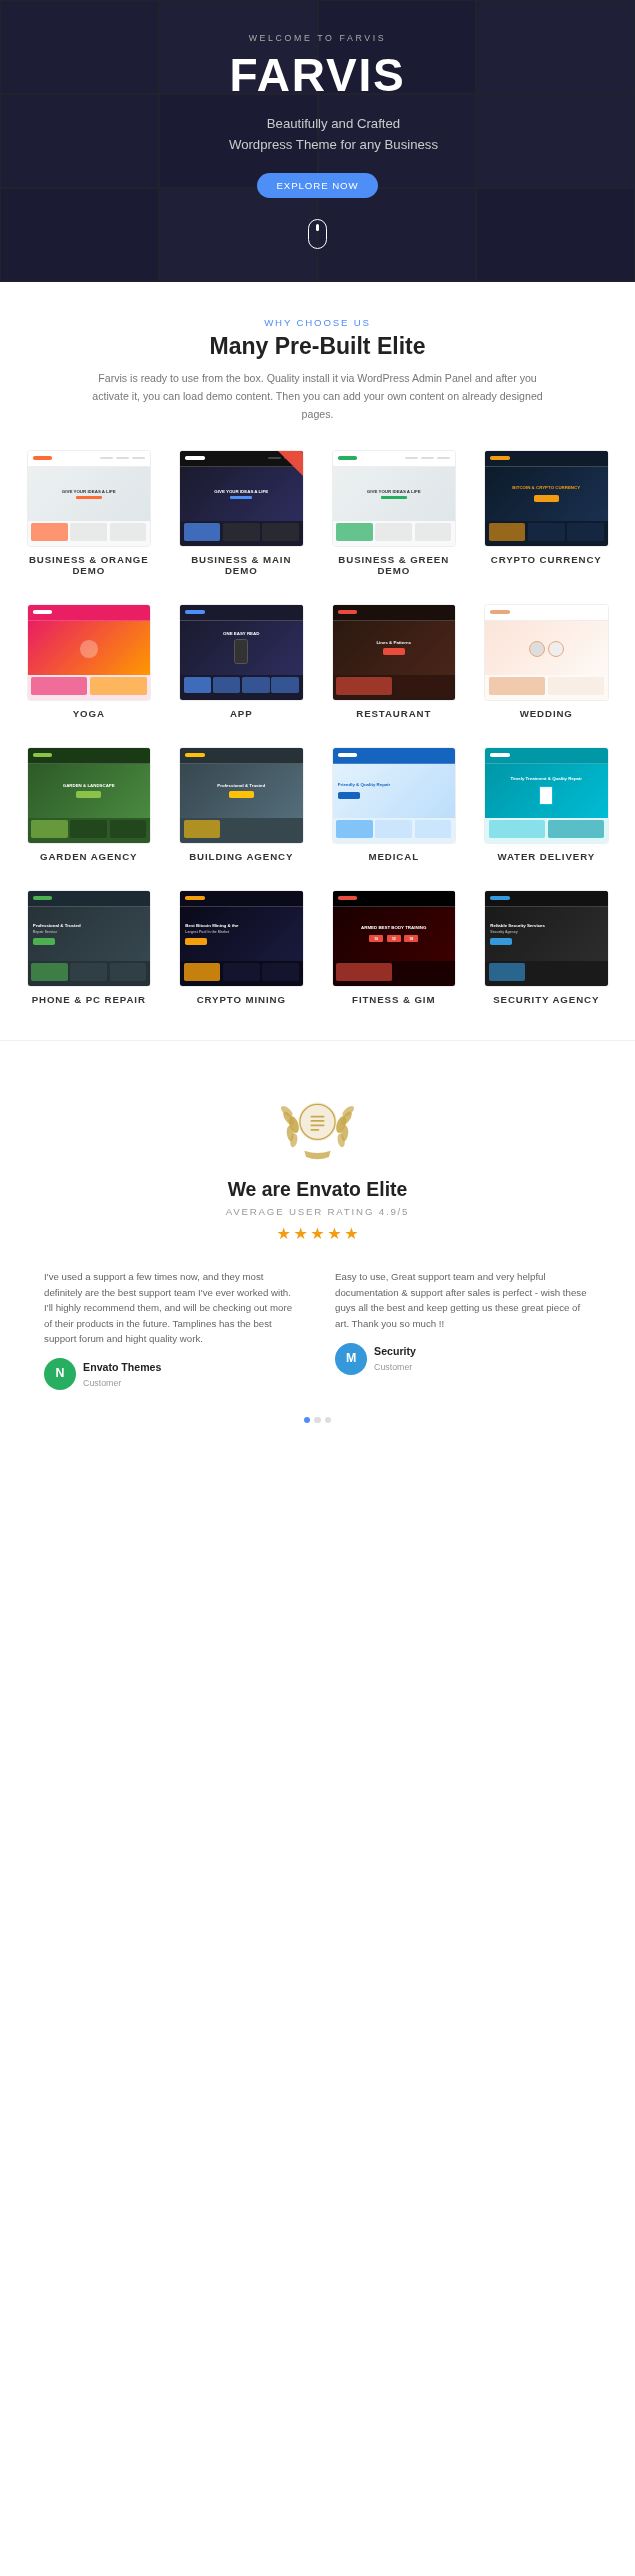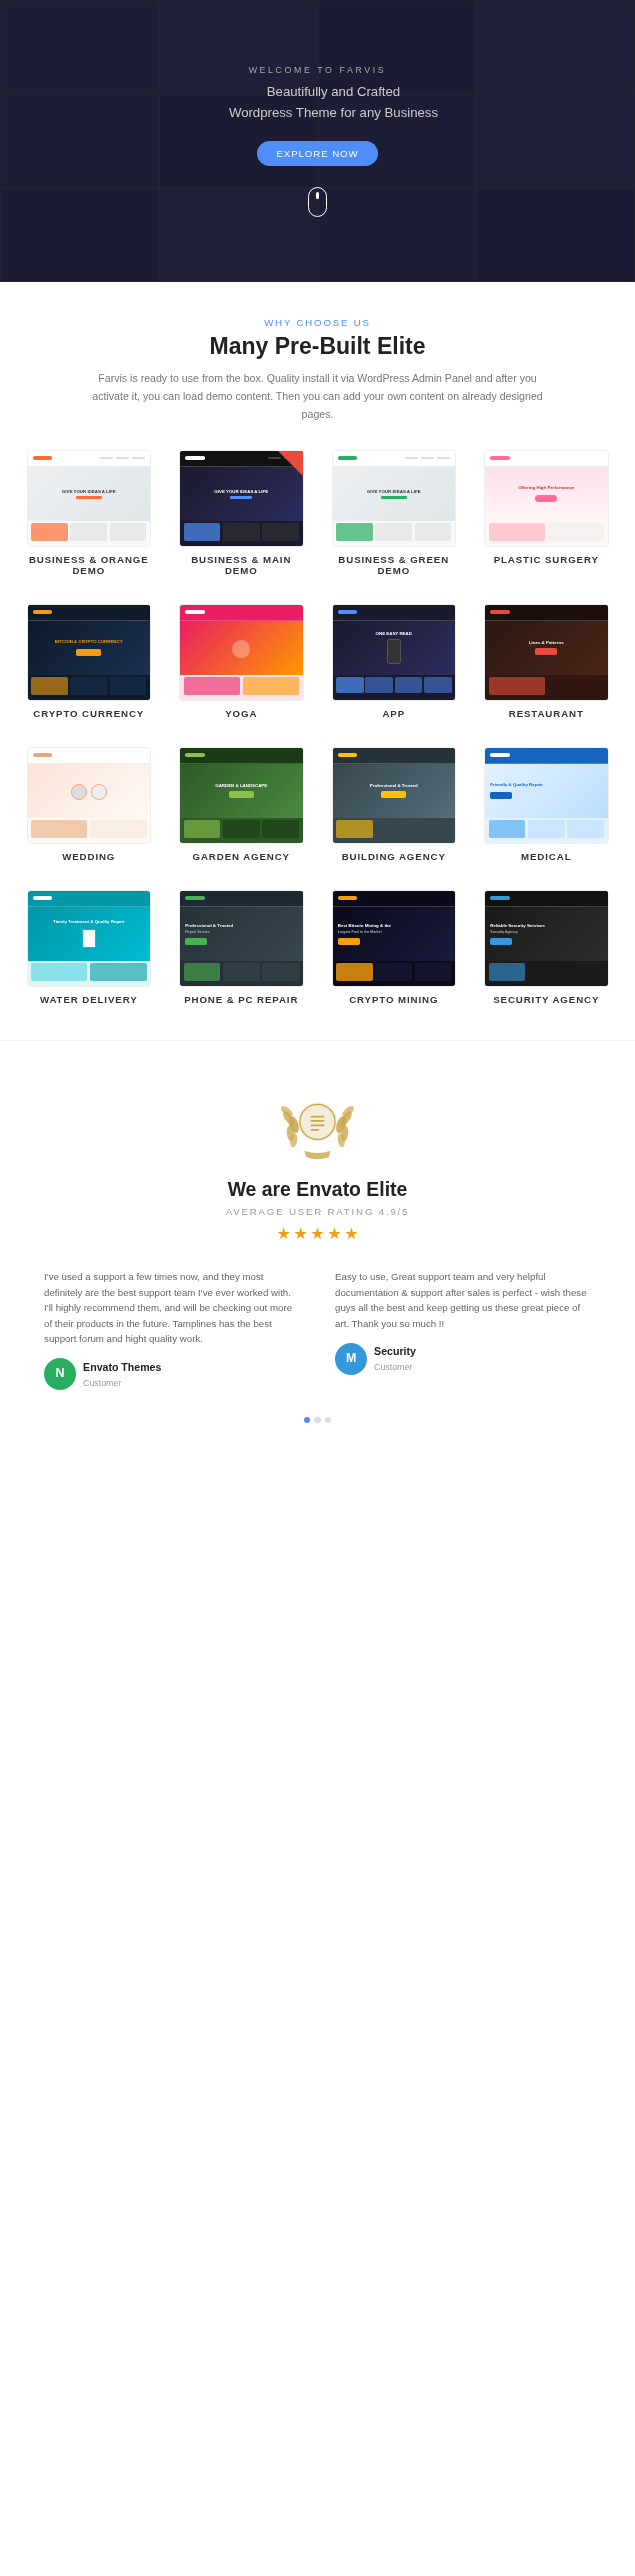--- a/index.html
+++ b/index.html
@@ -385,20 +385,21 @@
     <div class="hero-bg-cell"></div>
     <div class="hero-bg-cell"></div>
     <div class="hero-bg-cell"></div>
     <div class="hero-bg-cell"></div>
     <div class="hero-bg-cell"></div>
     <div class="hero-bg-cell"></div>
     <div class="hero-bg-cell"></div>
   </div>
   <div class="hero-content">
     <p class="hero-welcome">WELCOME TO FARVIS</p>
+    <h1 class="hero-title">FARVIS</h1>
     <p class="hero-subtitle">
       <span>Beautifully and Crafted</span><br>
       <span>Wordpress Theme for any Business</span>
     </p>
     <div class="hero-btn">EXPLORE NOW</div>
     <div class="hero-scroll"></div>
   </div>
 </section>
 
 <section class="demos-section">
@@ -479,38 +480,20 @@
             <div class="tg-card" style="background:#27ae60;opacity:0.7;height:17.6px;"></div>
             <div class="tg-card" style="background:#ddd;height:17.6px;"></div>
             <div class="tg-card" style="background:#ddd;height:17.6px;"></div>
           </div>
         </div>
       </div>
       <p class="demo-label">BUSINESS &amp; GREEN DEMO</p>
     </div>
 
 
-    <div class="demo-item">
-      <div class="demo-thumb">
-        <div class="thumb-generic ts-surgery">
-          <div class="tg-header" style="background:#fff;border-bottom:0.9px solid #eee;">
-            <div class="tg-logo" style="background:#ff6b9d;"></div>
-          </div>
-          <div class="tg-hero" style="background:linear-gradient(to bottom,#ffe0ec,#fff5f5);color:#c0392b;flex-direction:column;gap:2.6px;align-items:center;">
-            <div style="font-size:4.4px;font-weight:bold;">Offering High Performance</div>
-            <div style="width:22px;height:7px;background:#ff6b9d;border-radius:8.8px;margin-top:1.8px;"></div>
-          </div>
-          <div class="tg-bottom">
-            <div class="tg-card" style="background:#fab;height:17.6px;"></div>
-            <div class="tg-card" style="background:#eee;height:17.6px;"></div>
-          </div>
-        </div>
-      </div>
-      <p class="demo-label">PLASTIC SURGERY</p>
-    </div>
 
     <div class="demo-item">
       <div class="demo-thumb">
         <div class="thumb-generic ts-crypto">
           <div class="tg-header" style="background:#0d1b2a;">
             <div class="tg-logo" style="background:#f39c12;"></div>
           </div>
           <div class="tg-hero" style="background:linear-gradient(135deg,#0d1b2a,#1a3050);color:#f39c12;flex-direction:column;gap:2.6px;">
             <div style="font-size:4.4px;font-weight:bold;">BITCOIN &amp; CRYPTO CURRENCY</div>
             <div style="width:25px;height:7px;background:#f39c12;border-radius:1.8px;margin-top:1.8px;"></div>
@@ -720,20 +703,42 @@
           <div class="tg-bottom">
             <div class="tg-card" style="background:#f59e0b;height:17.6px;opacity:0.8;"></div>
             <div class="tg-card" style="background:#1a1a3e;height:17.6px;"></div>
             <div class="tg-card" style="background:#1a1a3e;height:17.6px;"></div>
           </div>
         </div>
       </div>
       <p class="demo-label">CRYPTO MINING</p>
     </div>
 
+    <div class="demo-item">
+      <div class="demo-thumb">
+        <div class="thumb-generic ts-fitness">
+          <div class="tg-header" style="background:#000;">
+            <div class="tg-logo" style="background:#e74c3c;"></div>
+          </div>
+          <div class="tg-hero" style="background:linear-gradient(135deg,#1a0000,#3d0000);color:#e74c3c;flex-direction:column;gap:2.6px;align-items:center;">
+            <div style="font-size:4.4px;font-weight:bold;color:#fff;text-transform:uppercase;">ARMED BEST BODY TRAINING</div>
+            <div style="display:flex;gap:3.5px;margin-top:2.6px;">
+              <div style="width:14px;height:7px;background:#e74c3c;border-radius:0.9px;display:flex;align-items:center;justify-content:center;font-size:3.5px;color:#fff;">16</div>
+              <div style="width:14px;height:7px;background:#e74c3c;border-radius:0.9px;display:flex;align-items:center;justify-content:center;font-size:3.5px;color:#fff;">32</div>
+              <div style="width:14px;height:7px;background:#e74c3c;border-radius:0.9px;display:flex;align-items:center;justify-content:center;font-size:3.5px;color:#fff;">18</div>
+            </div>
+          </div>
+          <div class="tg-bottom">
+            <div class="tg-card" style="background:#e74c3c;height:17.6px;"></div>
+            <div class="tg-card" style="background:#1a0000;height:17.6px;"></div>
+          </div>
+        </div>
+      </div>
+      <p class="demo-label">FITNESS &amp; GIM</p>
+    </div>
 
     <div class="demo-item">
       <div class="demo-thumb">
         <div class="thumb-generic ts-security">
           <div class="tg-header" style="background:#111;">
             <div class="tg-logo" style="background:#3498db;"></div>
           </div>
           <div class="tg-hero" style="background:linear-gradient(135deg,#1a1a1a,#2d2d2d);color:#3498db;flex-direction:column;gap:2.6px;align-items:flex-start;padding:5.3px;">
             <div style="font-size:4.4px;font-weight:bold;color:#fff;">Reliable Security Services</div>
             <div style="font-size:3.5px;color:#aaa;">Security Agency</div>

